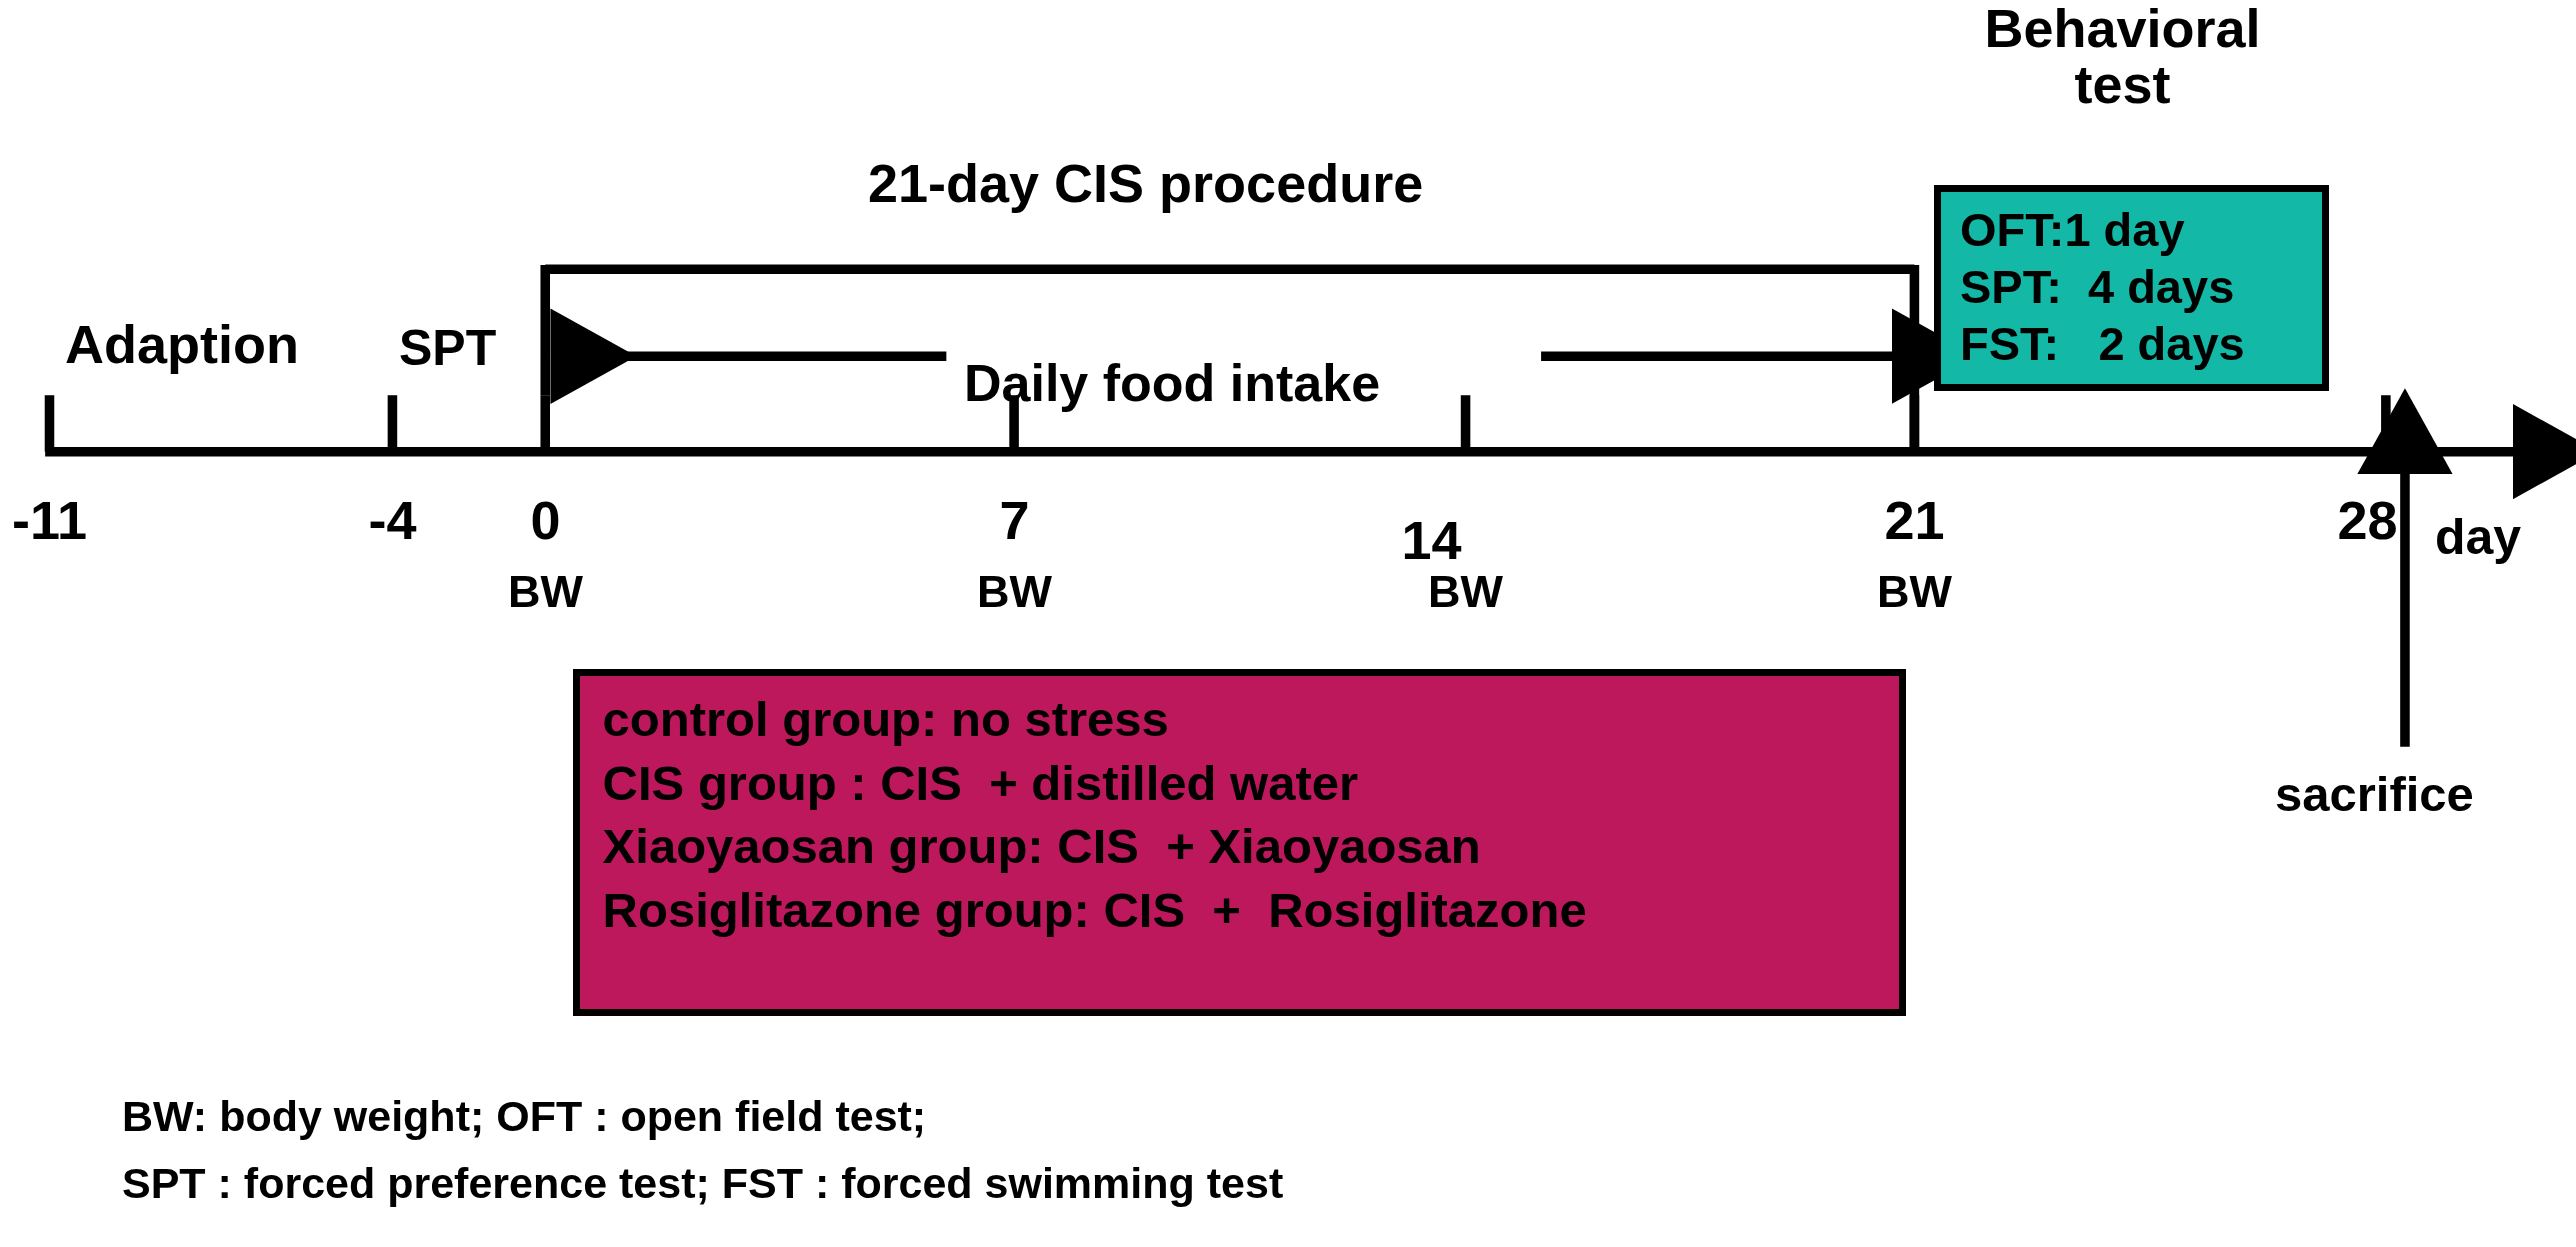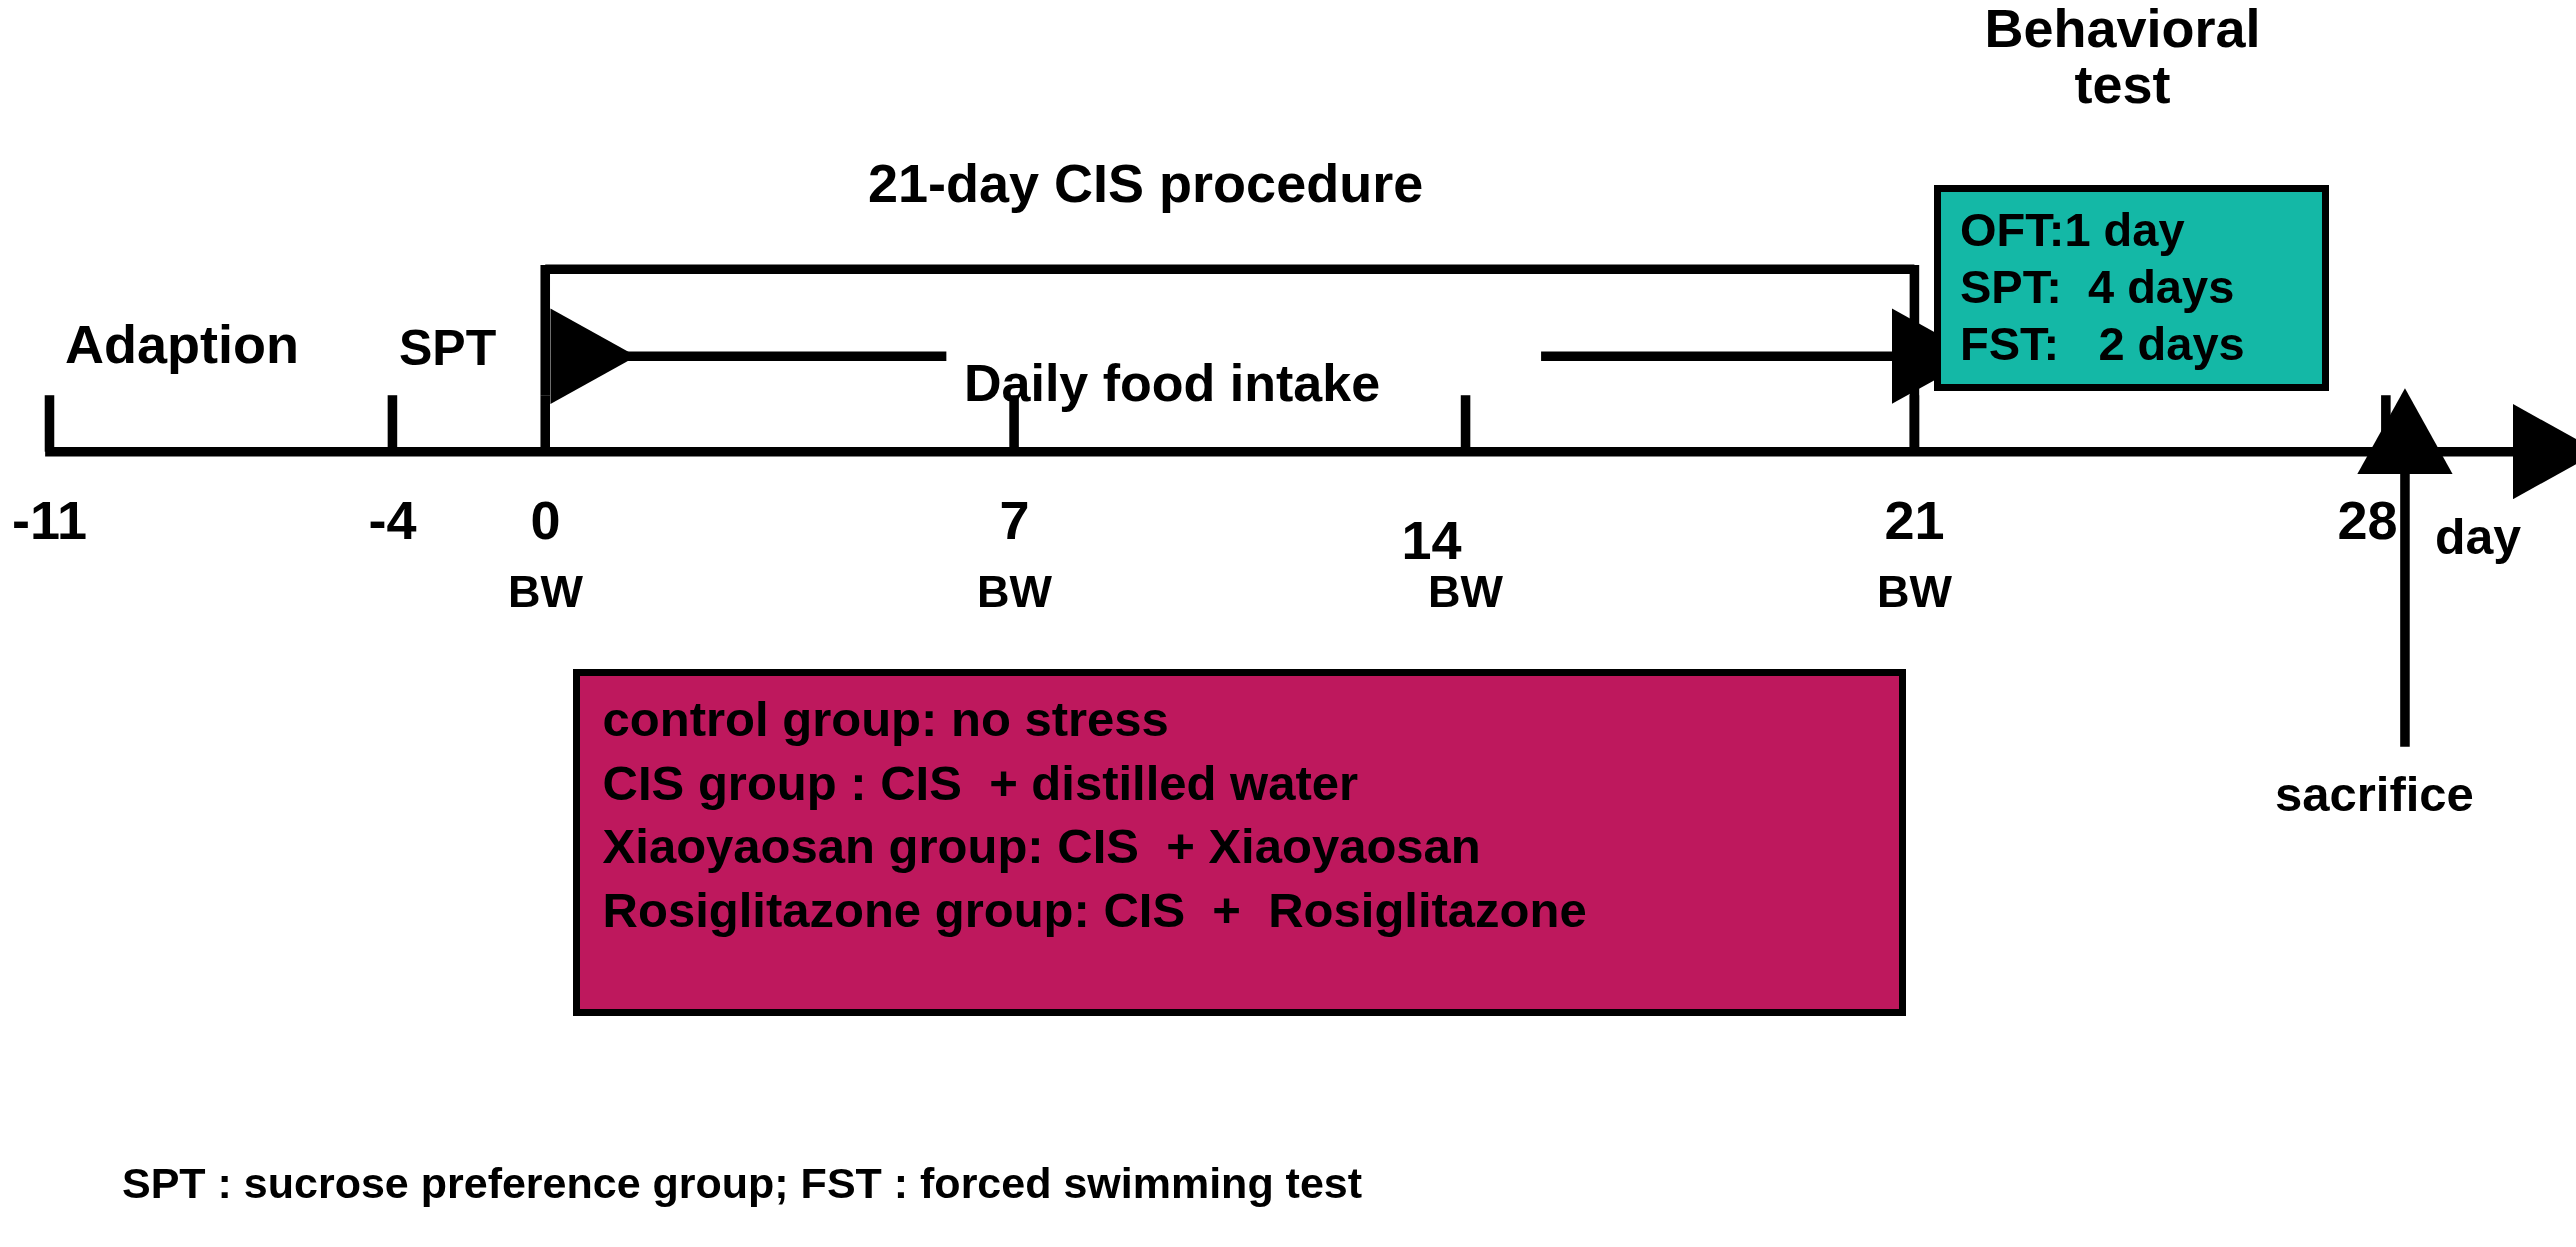--- a/index.html
+++ b/index.html
@@ -185,16 +185,17 @@
   <div class="txt bw-lab" style="left:1383px; top:569px; width:165px;">BW</div>
   <div class="txt bw-lab" style="left:1832px; top:569px; width:165px;">BW</div>
 
   <div class="group-box" style="left:573px; top:669px; width:1333px; height:347px;">
     <div class="group-line">control group: no stress</div>
     <div class="group-line">CIS group : CIS  + distilled water</div>
     <div class="group-line">Xiaoyaosan group: CIS  + Xiaoyaosan</div>
     <div class="group-line">Rosiglitazone group: CIS  +  Rosiglitazone</div>
   </div>
 
-  <div class="footnote-line" style="left:122px; top:1159px;">SPT : sucrose preference group; FST : forced swimming test</div>
+  <div class="footnote-line" style="left:122px; top:1092px;">BW: body weight; OFT : open field test;</div>
+  <div class="footnote-line" style="left:122px; top:1159px;">SPT : forced preference test; FST : forced swimming test</div>
 
 </div>
 
 
 </body></html>

